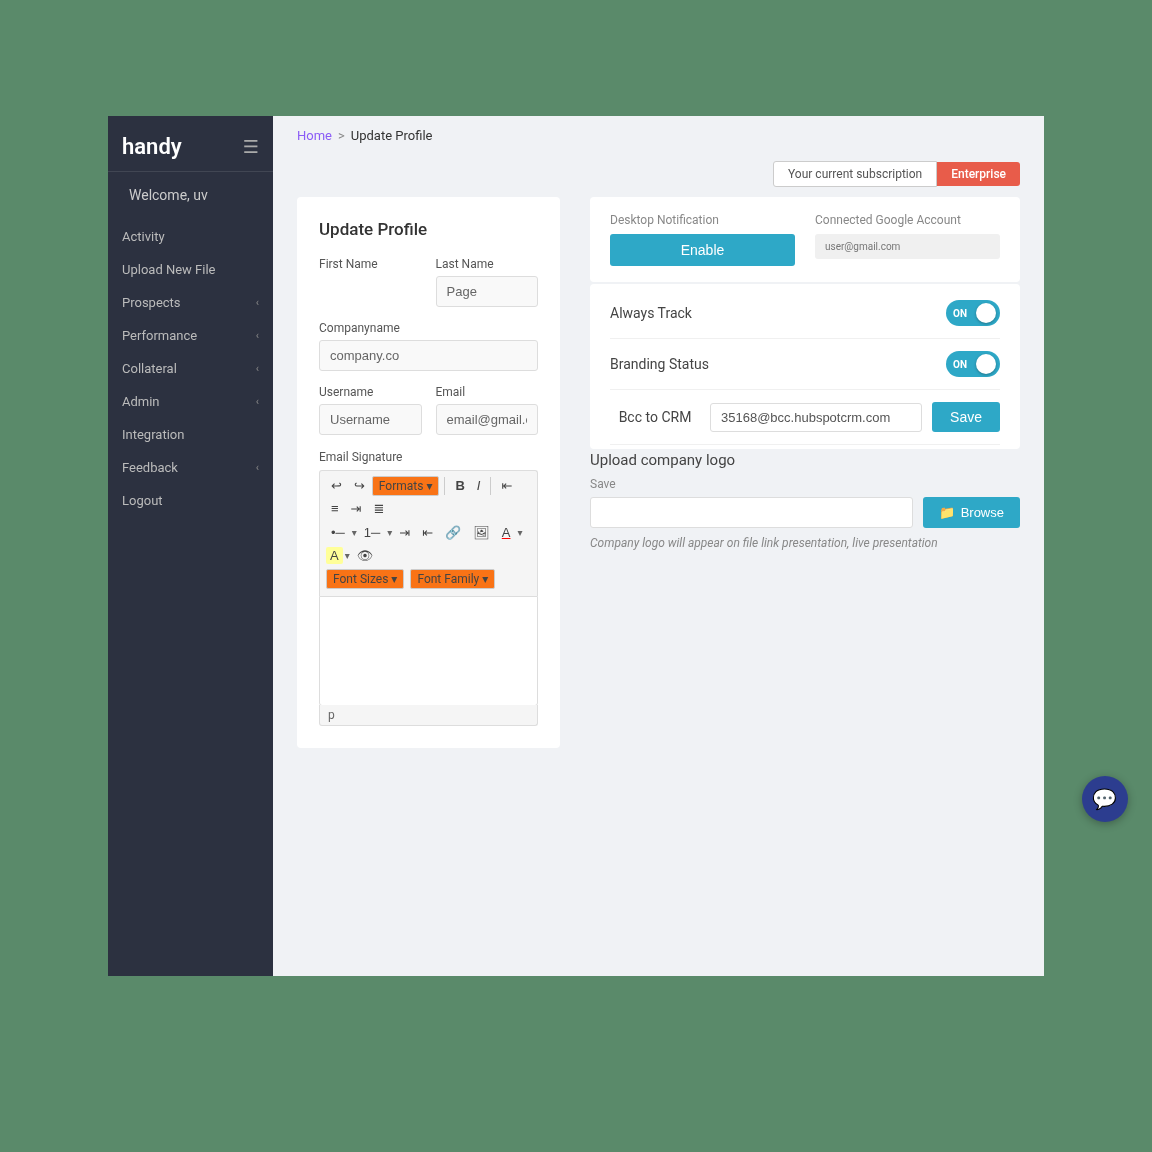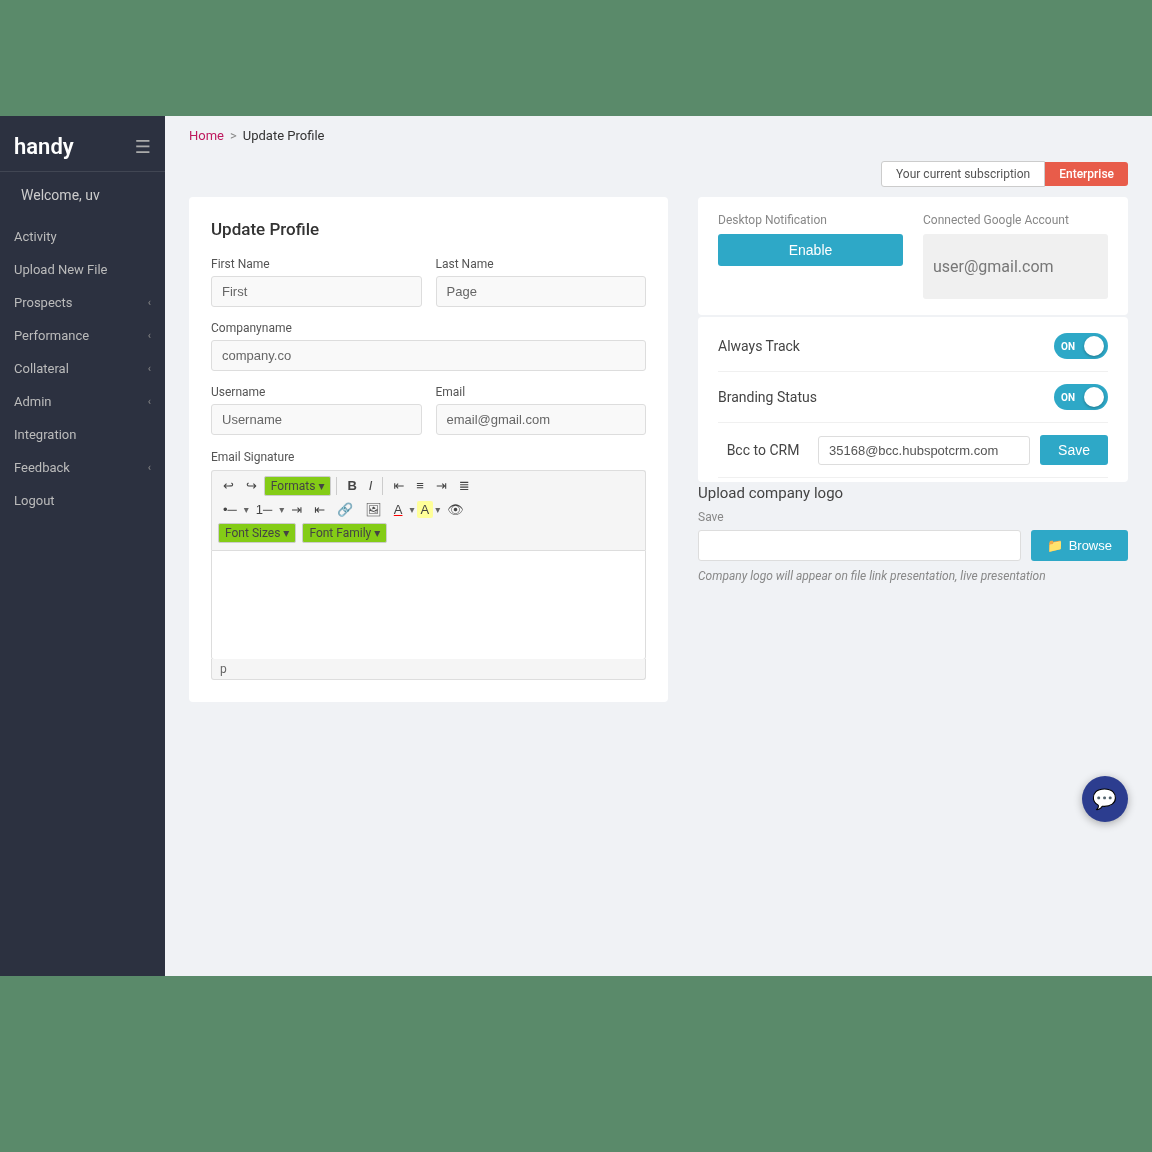--- a/index.html
+++ b/index.html
@@ -7,21 +7,21 @@
       font-family: -apple-system, BlinkMacSystemFont, 'Segoe UI', Roboto, sans-serif;
       background: #5a8a6a;
       width: 1152px;
       height: 1152px;
       overflow: hidden;
       display: flex;
       align-items: center;
       justify-content: center;
     }
     .app-container {
-      width: 1152px;
+      width: 936px;
       height: 860px;
       display: flex;
       position: relative;
       top: -30px;
     }
     
     .sidebar {
       width: 165px;
       min-width: 165px;
       background: #2c3140;
@@ -77,21 +77,21 @@
     }
     .breadcrumb-bar {
       padding: 12px 24px;
       background: #f0f2f5;
       font-size: 13px;
       color: #555;
       display: flex;
       align-items: center;
       gap: 6px;
     }
-    .breadcrumb-link { color: #be185d; cursor: pointer; }
+    .breadcrumb-link { color: #8b5cf6; cursor: pointer; }
     .breadcrumb-separator { color: #888; }
     .breadcrumb-current { color: #333; }
     .subscription-bar {
       padding: 6px 24px 10px;
       display: flex;
       justify-content: flex-end;
       align-items: center;
     }
     .subscription-badge {
       border: 1px solid #ccc;
@@ -177,21 +177,21 @@
     .toolbar-btn {
       background: none;
       border: none;
       padding: 3px 5px;
       cursor: pointer;
       font-size: 13px;
       color: #444;
       border-radius: 2px;
     }
     .toolbar-dropdown {
-      background: #84cc16;
+      background: #f97316;
       border: 1px solid #ccc;
       border-radius: 2px;
       padding: 2px 6px;
       font-size: 12px;
       cursor: pointer;
       color: #444;
       display: flex;
       align-items: center;
       gap: 3px;
     }
@@ -242,25 +242,25 @@
       background: #2ea8c7;
       color: #fff;
       border: none;
       border-radius: 3px;
       padding: 8px 28px;
       font-size: 14px;
       cursor: pointer;
       width: 100%;
     }
     .google-account-value {
-      font-size: 16px;
+      font-size: 10px;
       color: #777;
       background: #f0f0f0;
       border-radius: 3px;
-      padding: 23px 10px;
+      padding: 7px 10px;
       word-break: break-all;
     }
     .toggle-row {
       display: flex;
       align-items: center;
       justify-content: space-between;
       padding: 12px 0;
       border-bottom: 1px solid #f0f0f0;
     }
     .toggle-row:last-child { border-bottom: none; }
@@ -451,21 +451,20 @@
     </div>
 
     <div class="content-area">
 
       <div class="profile-panel">
         <div class="panel-title">Update Profile</div>
 
         <div class="form-row">
           <div class="form-group">
             <label class="form-label">First Name</label>
-            <input class="form-input" type="text" value="First" style="">
           </div>
           <div class="form-group">
             <label class="form-label">Last Name</label>
             <input class="form-input" type="text" value="Page" style="">
           </div>
         </div>
 
         <div class="form-row">
           <div class="form-group">
             <label class="form-label">Companyname</label>

